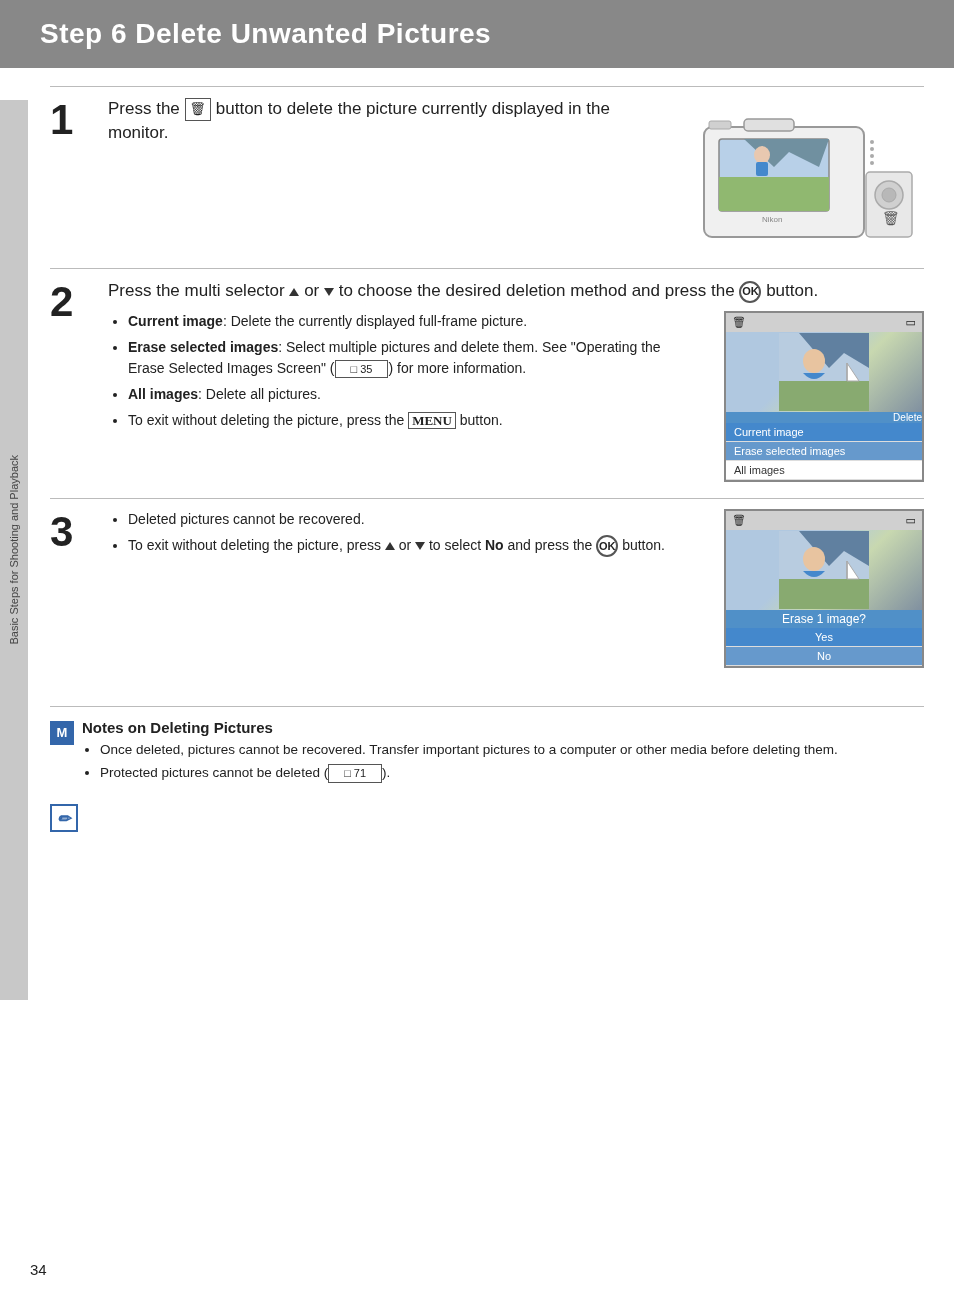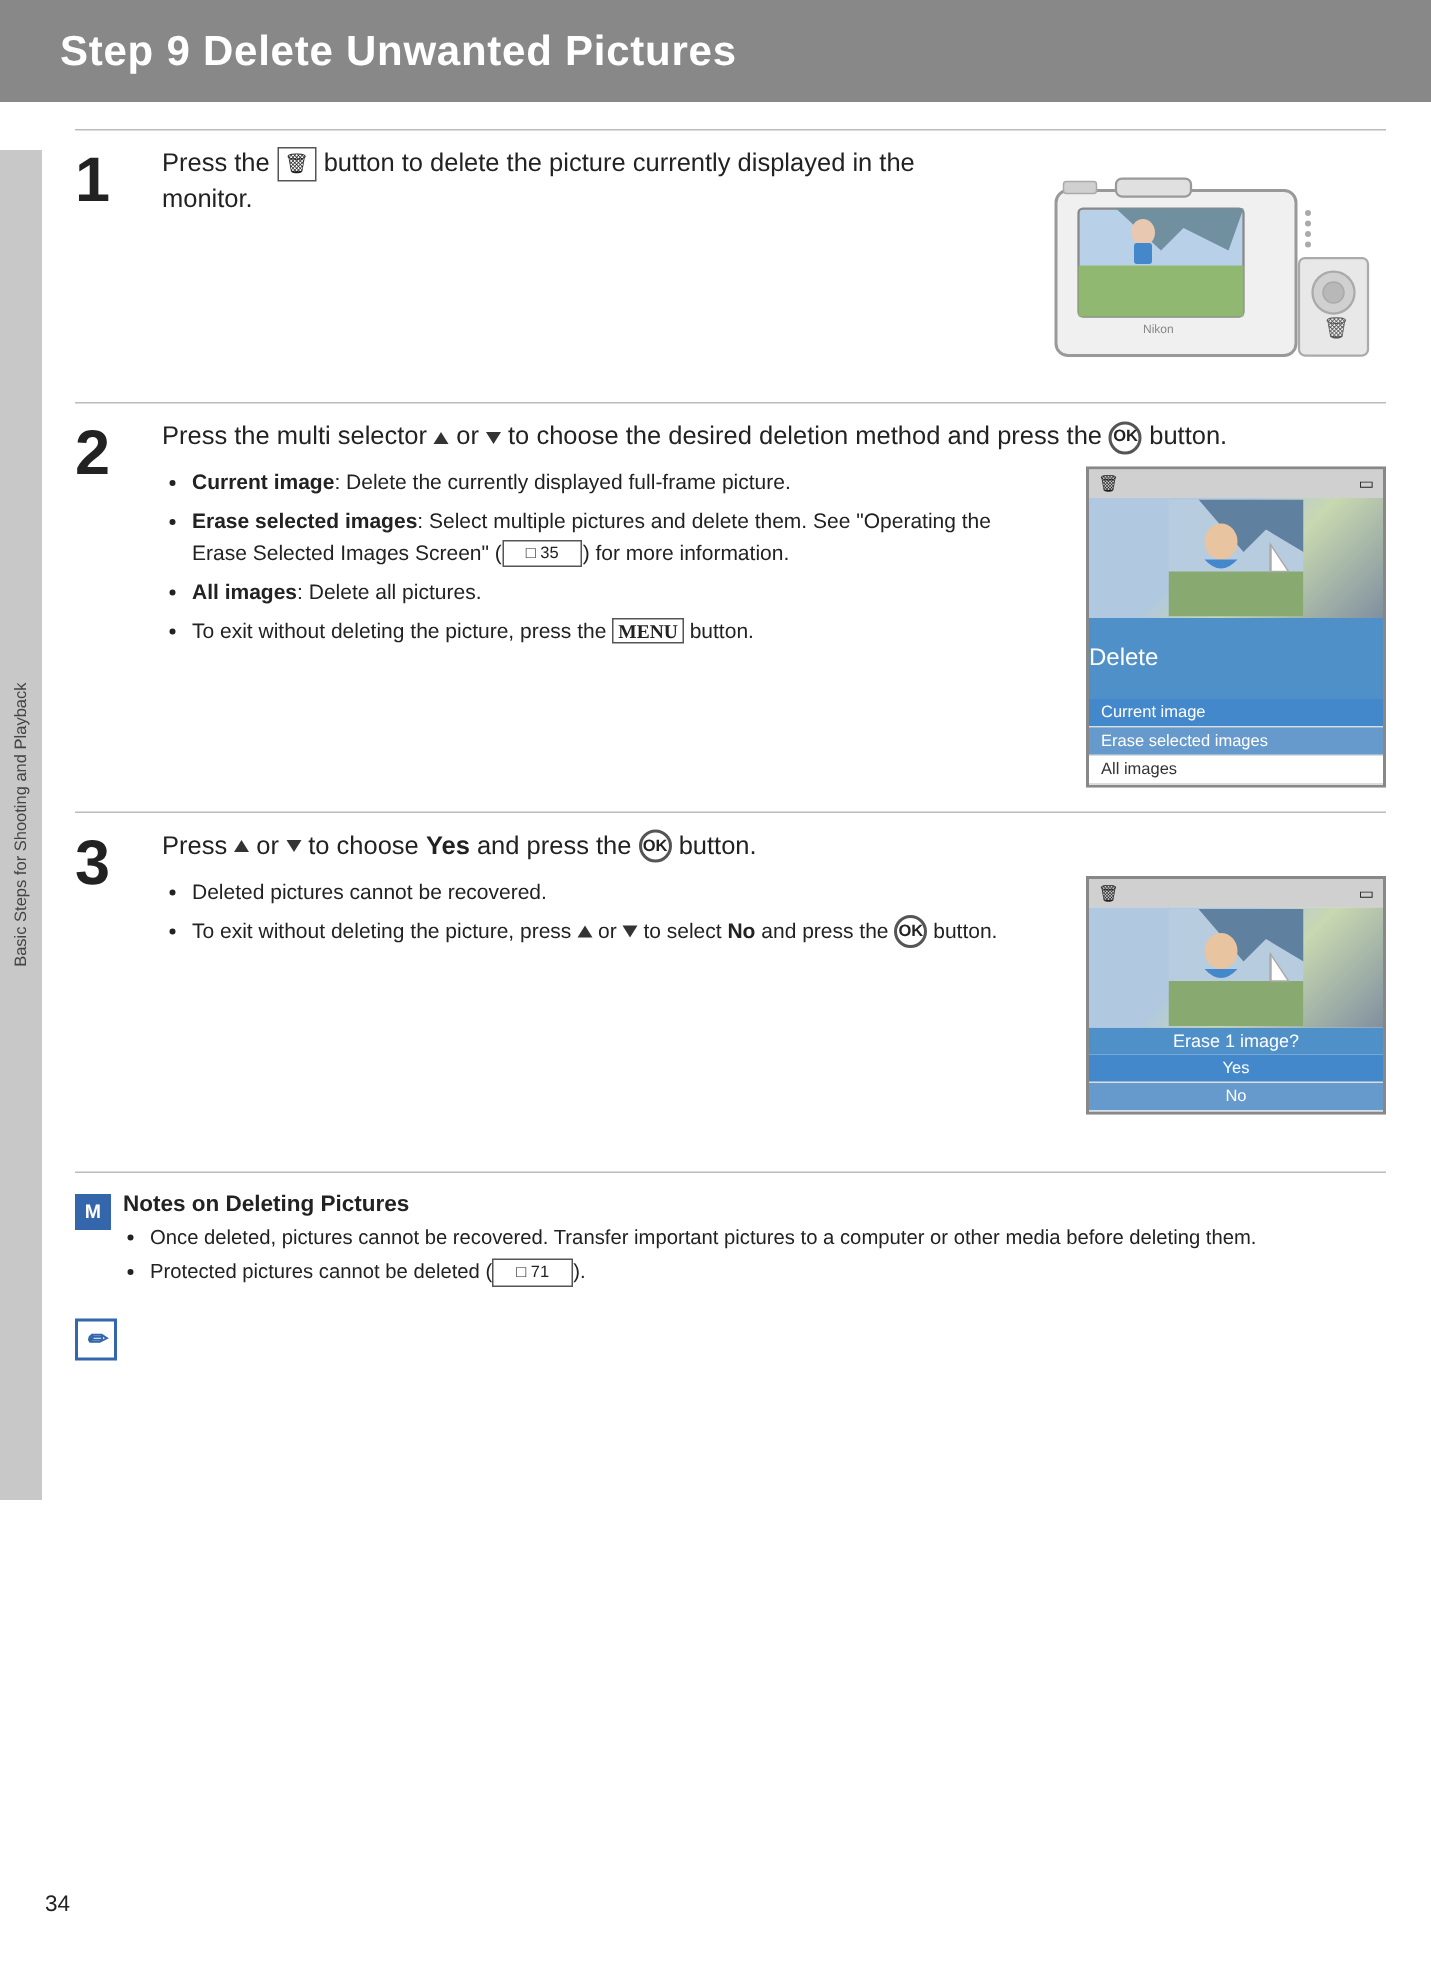--- a/index.html
+++ b/index.html
@@ -141,23 +141,23 @@
       position: relative;
     }
 
     .screen-menu {
       background: #fff;
     }
 
     .screen-menu-title {
       background: #5090c8;
       color: #fff;
-      text-align: left;
-      padding: 18px 0;
-      font-size: 16px;
+      text-align: right;
+      padding: 0 0;
+      font-size: 10px;
     }
 
     .screen-menu-item {
       padding: 3px 8px;
       font-size: 11px;
       border-bottom: 1px solid #ddd;
       color: #333;
     }
 
     .screen-menu-item.highlighted {
@@ -342,21 +342,21 @@
     }
   </style>
 </head>
 <body>
 
 <div class="sidebar">
   <span class="sidebar-text">Basic Steps for Shooting and Playback</span>
 </div>
 
 <div class="page-header">
-  <h1>Step 9 Delete Unwanted Pictures</h1>
+  <h1>Step 6 Delete Unwanted Pictures</h1>
 </div>
 
 <div class="main-content">
 
   <hr class="divider">
   <div class="step">
     <div class="step-number">1</div>
     <div class="step-content">
       <div class="step1-row">
         <div class="step1-text">
@@ -447,23 +447,20 @@
           </div>
         </div>
       </div>
     </div>
   </div>
 
   <hr class="divider">
   <div class="step">
     <div class="step-number">3</div>
     <div class="step-content">
-      <div class="step-header">
-        Press <span class="tri-up"></span> or <span class="tri-down"></span> to choose <strong>Yes</strong> and press the <span class="ok-circle">OK</span> button.
-      </div>
       <div class="step-body">
         <div class="step-text">
           <ul>
             <li>Deleted pictures cannot be recovered.</li>
             <li>To exit without deleting the picture, press <span class="tri-up"></span> or <span class="tri-down"></span> to select <strong>No</strong> and press the <span class="ok-circle">OK</span> button.</li>
           </ul>
         </div>
 
         <div class="step-image">
           <div class="erase-screen">

